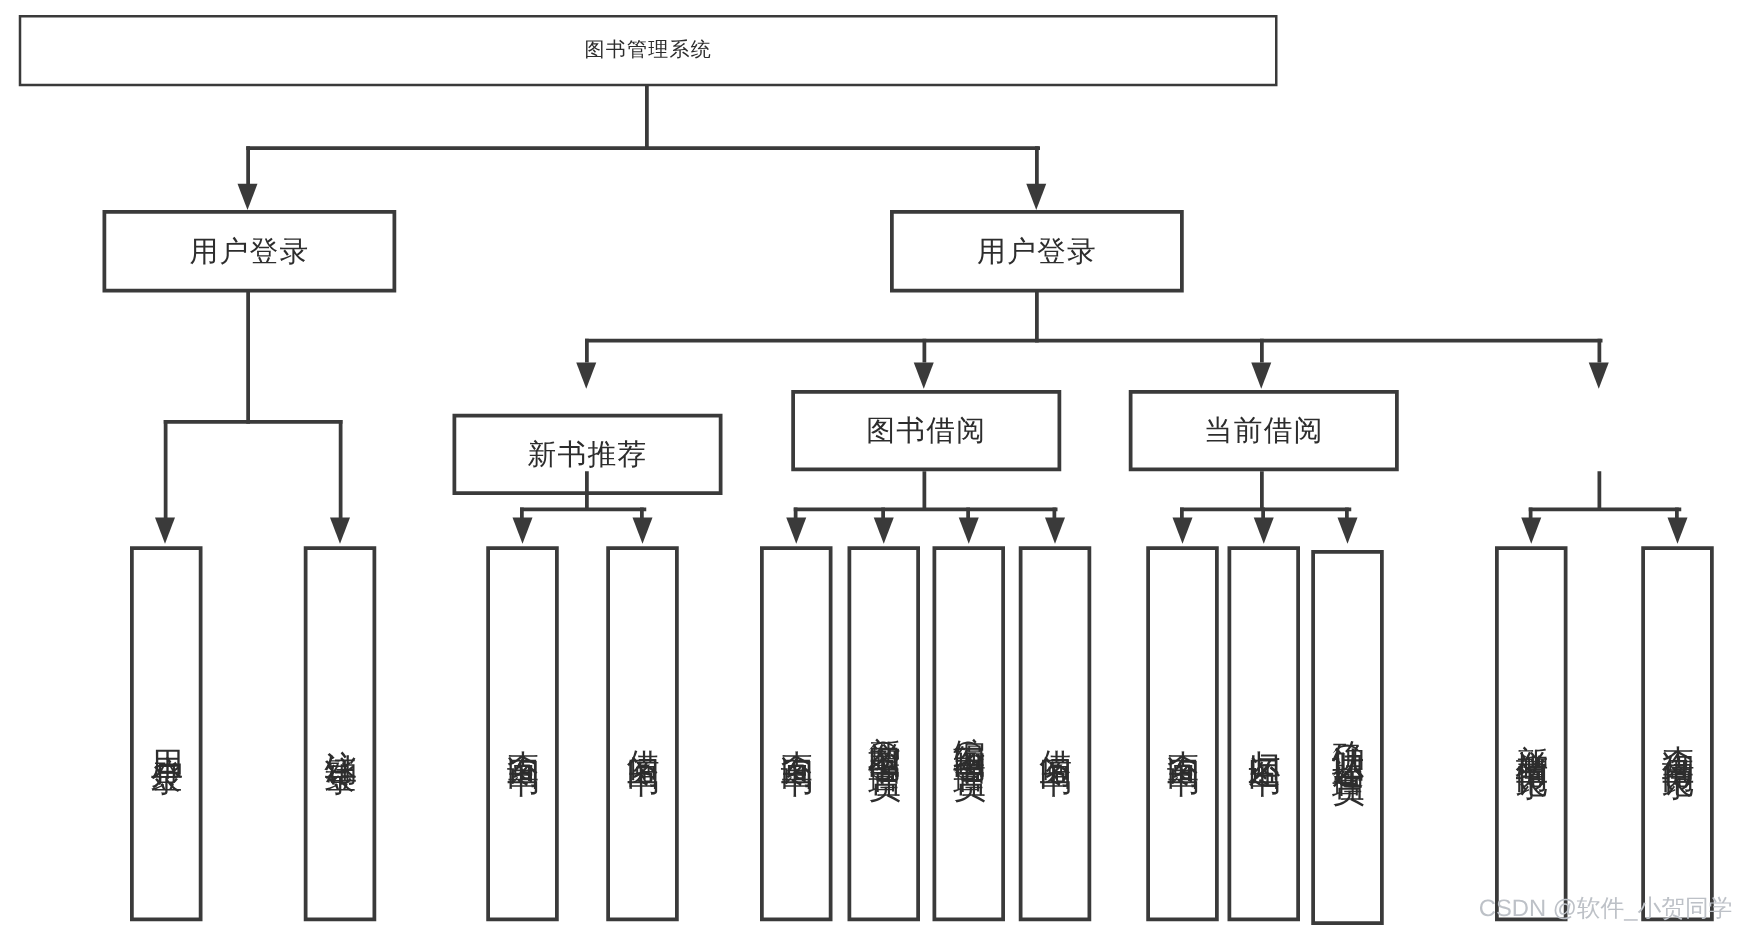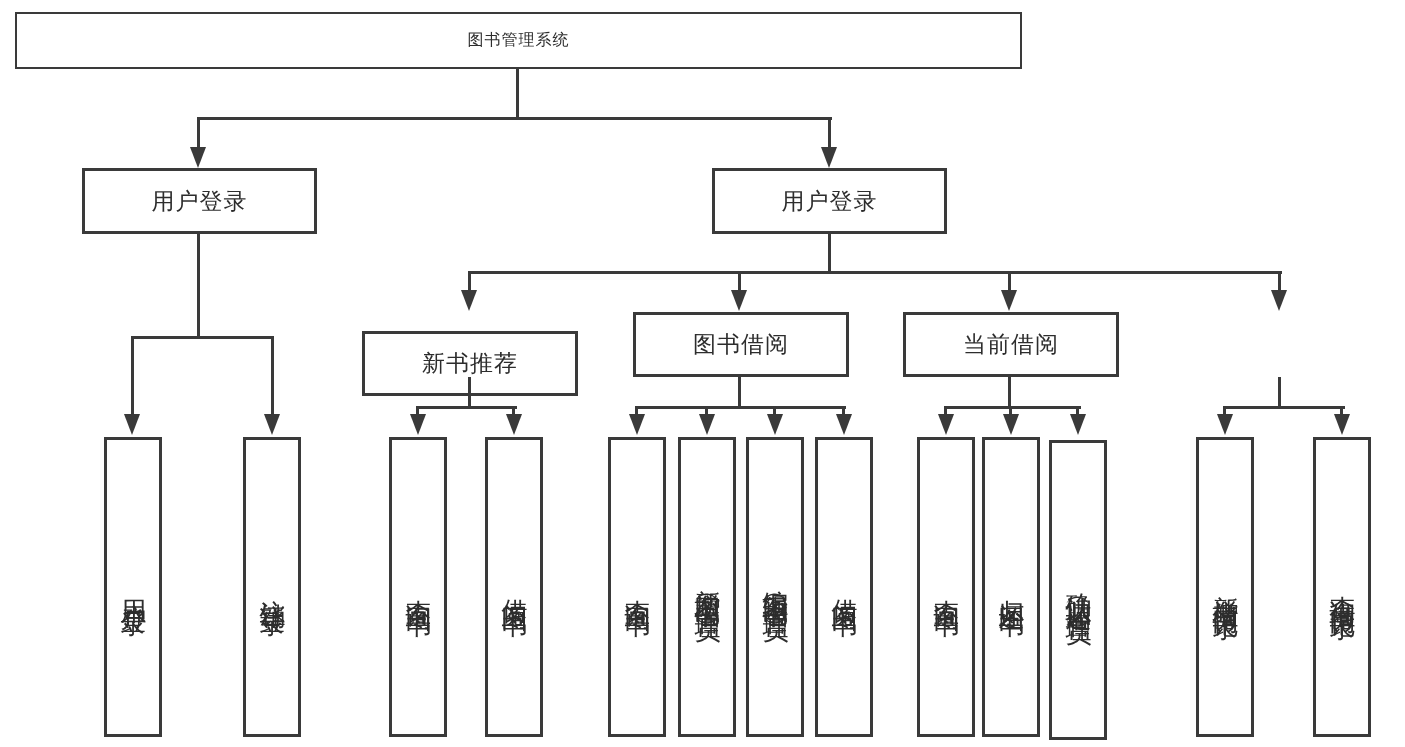--- a/index.html
+++ b/index.html
@@ -147,14 +147,15 @@
   <div class="box vbox" style="left:746px">编辑图书（管理员）</div>
   <div class="box vbox" style="left:815px">借阅图书</div>
 
   <div class="box vbox" style="left:917px">查询图书</div>
   <div class="box vbox" style="left:982px">归还图书</div>
   <div class="box vbox" style="left:1049px;top:440px">确认归还（管理员）</div>
 
   <div class="box vbox" style="left:1196px">新增借阅记录</div>
   <div class="box vbox" style="left:1313px">查询借阅记录</div>
 
+  <div class="watermark">CSDN @软件_小贺同学</div>
 
 </div>
 
 </body></html>

